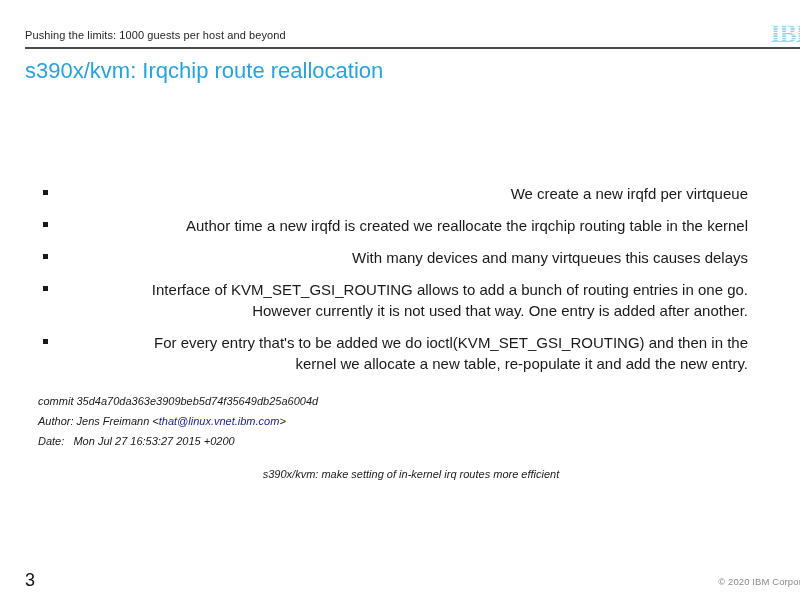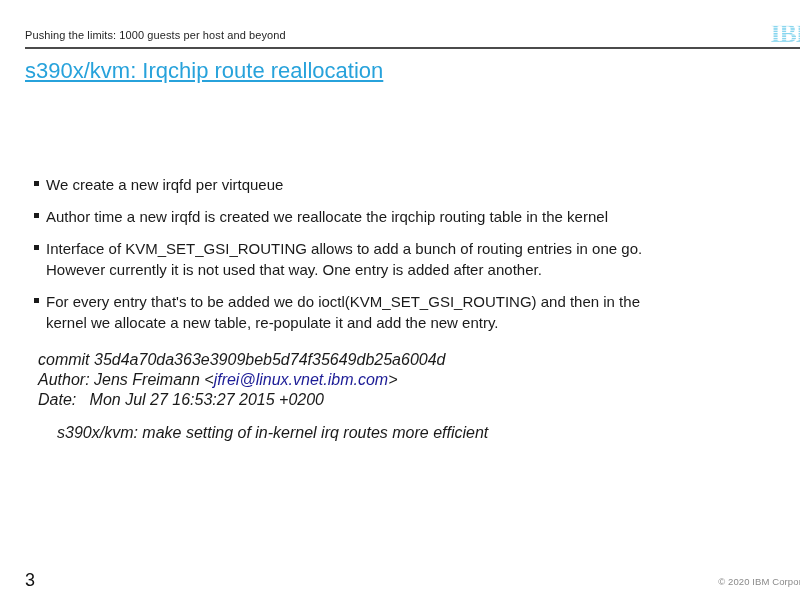--- a/index.html
+++ b/index.html
@@ -22,44 +22,43 @@
   .header-rule {
     position: absolute; left: 25px; right: 23px; top: 47px;
     height: 2px; background: #4b4b4b;
   }
 
   
   .title {
     position: absolute; left: 25px; top: 56px; margin: 0;
     font-size: 22px; font-weight: 400; line-height: 30px;
     color: #27a2db;
-    text-decoration: underline;
   }
 
   
   .content { position: absolute; left: 25px; top: 166px; width: 740px; }
-  .bullets { list-style: none; margin: 8px; padding: 0; }
+  .bullets { list-style: none; margin: 17px; padding: 0; text-align: right; }
   .bullets li {
     position: relative; padding-left: 13px; margin: 0 0 11px 0;
     font-size: 15px; line-height: 21px; color: #1a1a1a;
   }
   .bullets .marker {
     position: absolute; left: 1px; top: 7px;
     width: 5px; height: 5px; background: #1a1a1a;
   }
   .btxt { white-space: pre-line; }
 
   
   .commit {
     margin: 17px 0 0 13px;
-    font-style: italic; font-size: 16px; line-height: 20px; color: #1a1a1a;
+    font-style: italic; font-size: 11px; line-height: 20px; color: #1a1a1a;
   }
   .commit .pre { white-space: pre; }
   .commit .email { color: #1c1c96; text-decoration: none; cursor: pointer; }
-  .commit .subject { margin-top: 13px; margin-left: 19px; }
+  .commit .subject { margin-top: 13px; margin-left: 19px; text-align: center; }
 
   
   .page-number {
     position: absolute; left: 25px; bottom: 10px;
     font-size: 18px; line-height: 20px; color: #111;
   }
   .copyright {
     position: absolute; right: 25px; bottom: 13px;
     font-size: 9.5px; color: #8a8a8a; letter-spacing: 0.1px;
   }
@@ -91,34 +90,38 @@
       <li>
         <span class="marker"></span>
         <span class="btxt">We create a new irqfd per virtqueue</span>
       </li>
       <li>
         <span class="marker"></span>
         <span class="btxt">Author time a new irqfd is created we reallocate the irqchip routing table in the kernel</span>
       </li>
       <li>
         <span class="marker"></span>
+        <span class="btxt">With many devices and many virtqueues this causes delays</span>
+      </li>
+      <li>
+        <span class="marker"></span>
         <span class="btxt">Interface of KVM_SET_GSI_ROUTING allows to add a bunch of routing entries in one go.
 However currently it is not used that way. One entry is added after another.</span>
       </li>
       <li>
         <span class="marker"></span>
         <span class="btxt">For every entry that's to be added we do ioctl(KVM_SET_GSI_ROUTING) and then in the
 kernel we allocate a new table, re-populate it and add the new entry.</span>
       </li>
     </ul>
 
     <div class="commit">
       <div>commit 35d4a70da363e3909beb5d74f35649db25a6004d</div>
       <div>
-        <span>Author: Jens Freimann &lt;</span><a class="email">jfrei@linux.vnet.ibm.com</a><span>&gt;</span>
+        <span>Author: Jens Freimann &lt;</span><a class="email">that@linux.vnet.ibm.com</a><span>&gt;</span>
       </div>
       <div class="pre">Date:   Mon Jul 27 16:53:27 2015 +0200</div>
       <div class="subject">s390x/kvm: make setting of in-kernel irq routes more efficient</div>
     </div>
   </div>
 
   <div class="page-number">3</div>
 
   <div class="copyright">© 2020 IBM Corporation</div>
 

